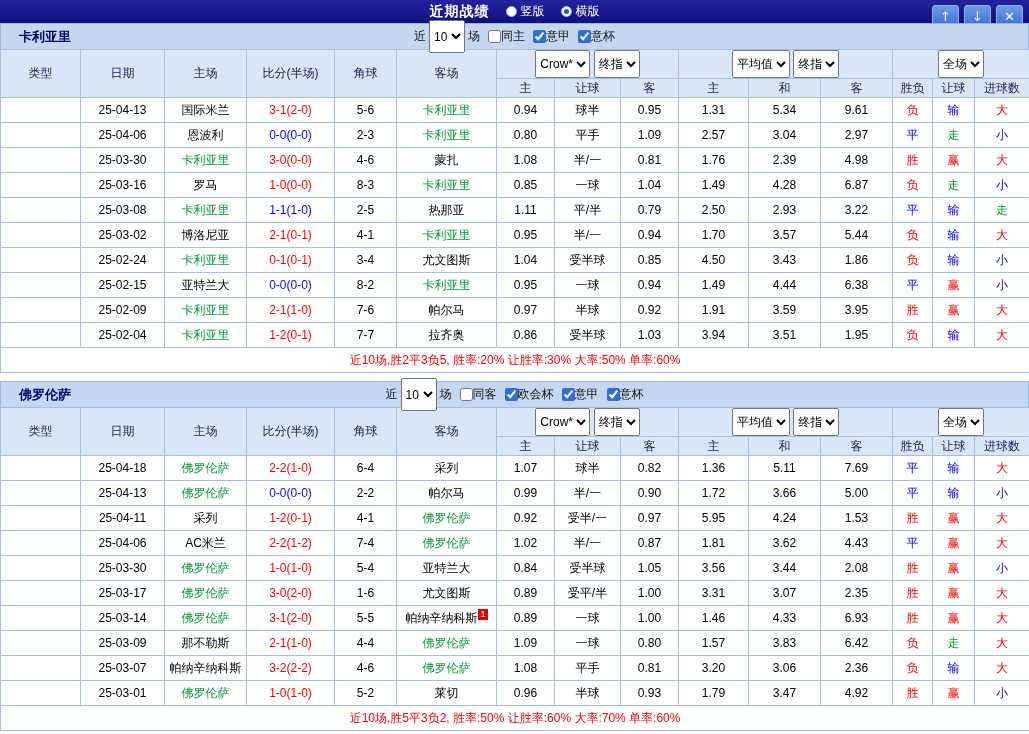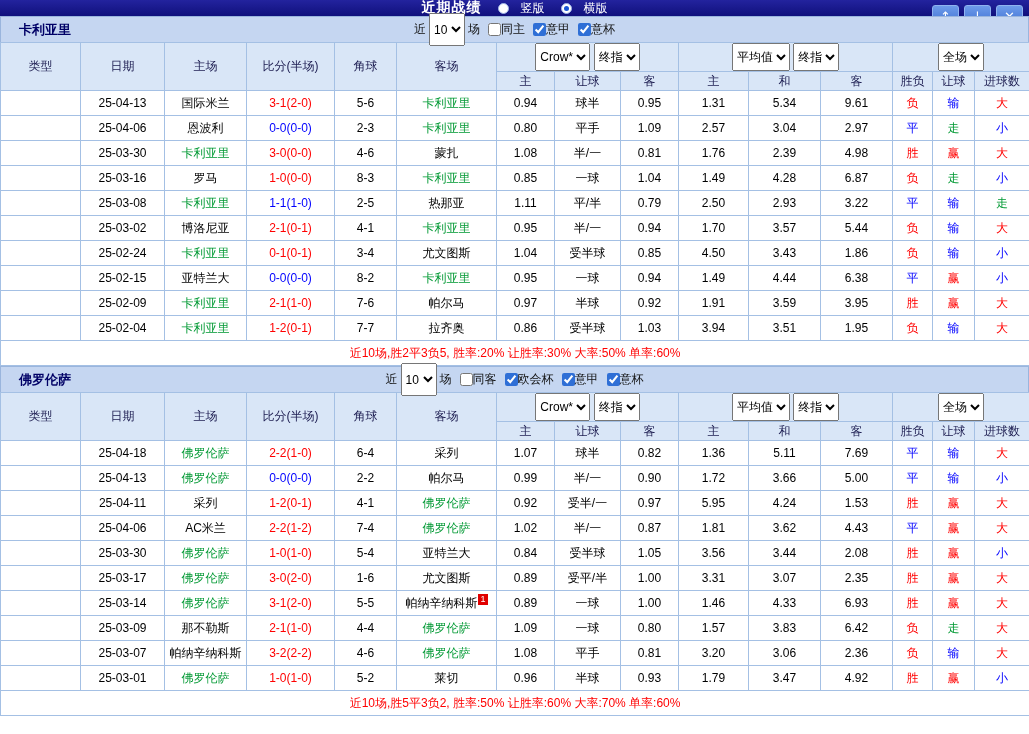--- a/index.html
+++ b/index.html
@@ -8,46 +8,46 @@
     width:1029px;
     font-family:"Liberation Sans","DejaVu Sans",sans-serif;
     font-size:12px;
     color:#000;
     background:#fff;
   }
   .window { width:1029px; }
 
   
   .titlebar {
-    height:16px;
+    height:23px;
     background:linear-gradient(#23239e,#10107c);
     display:flex; align-items:center; position:relative;
   }
   .titlebar-center { flex:1; display:flex; justify-content:center; align-items:center; gap:16px; }
   .win-title { color:#fff; font-weight:bold; font-size:14px; letter-spacing:1px; }
-  .radio-opt { display:flex; align-items:center; gap:12px; color:#fff; cursor:pointer; font-size:12px; }
+  .radio-opt { display:flex; align-items:center; gap:4px; color:#fff; cursor:pointer; font-size:12px; }
   .radio {
     width:11px; height:11px; border-radius:50%;
     background:#fff; border:1px solid #9fb4e6; display:inline-block; position:relative;
   }
   .radio.checked::after {
     content:""; position:absolute; left:2px; top:2px; width:5px; height:5px;
     border-radius:50%; background:#1a56d6;
   }
   .titlebar-btns { position:absolute; right:6px; top:5px; display:flex; gap:5px; }
   .tb-btn {
     width:27px; height:23px; padding:0;
     border:1px solid #8fb3ef; border-radius:3px;
     background:linear-gradient(#6d9bea,#3a6cd0);
     color:#fff; font-size:13px; line-height:1; cursor:pointer;
     font-family:"DejaVu Sans",sans-serif;
   }
 
   
-  .team-section + .team-section { margin-top:0; }
+  .team-section + .team-section { margin-top:8px; }
   .section-bar {
     height:26px;
     background:var(--section-bar-bg,#c5d6f1);
     border:1px solid #9ab5dd; border-bottom:none;
     display:flex; align-items:center; position:relative;
   }
   .team-name { position:absolute; left:18px; font-weight:bold; color:#000066; font-size:13px; }
   .filters { margin:0 auto; display:flex; align-items:center; gap:3px; color:#111; }
   .filters select { height:33px; font-size:12px; }
   .chk { display:flex; align-items:center; gap:0; margin-left:5px; cursor:pointer; }

